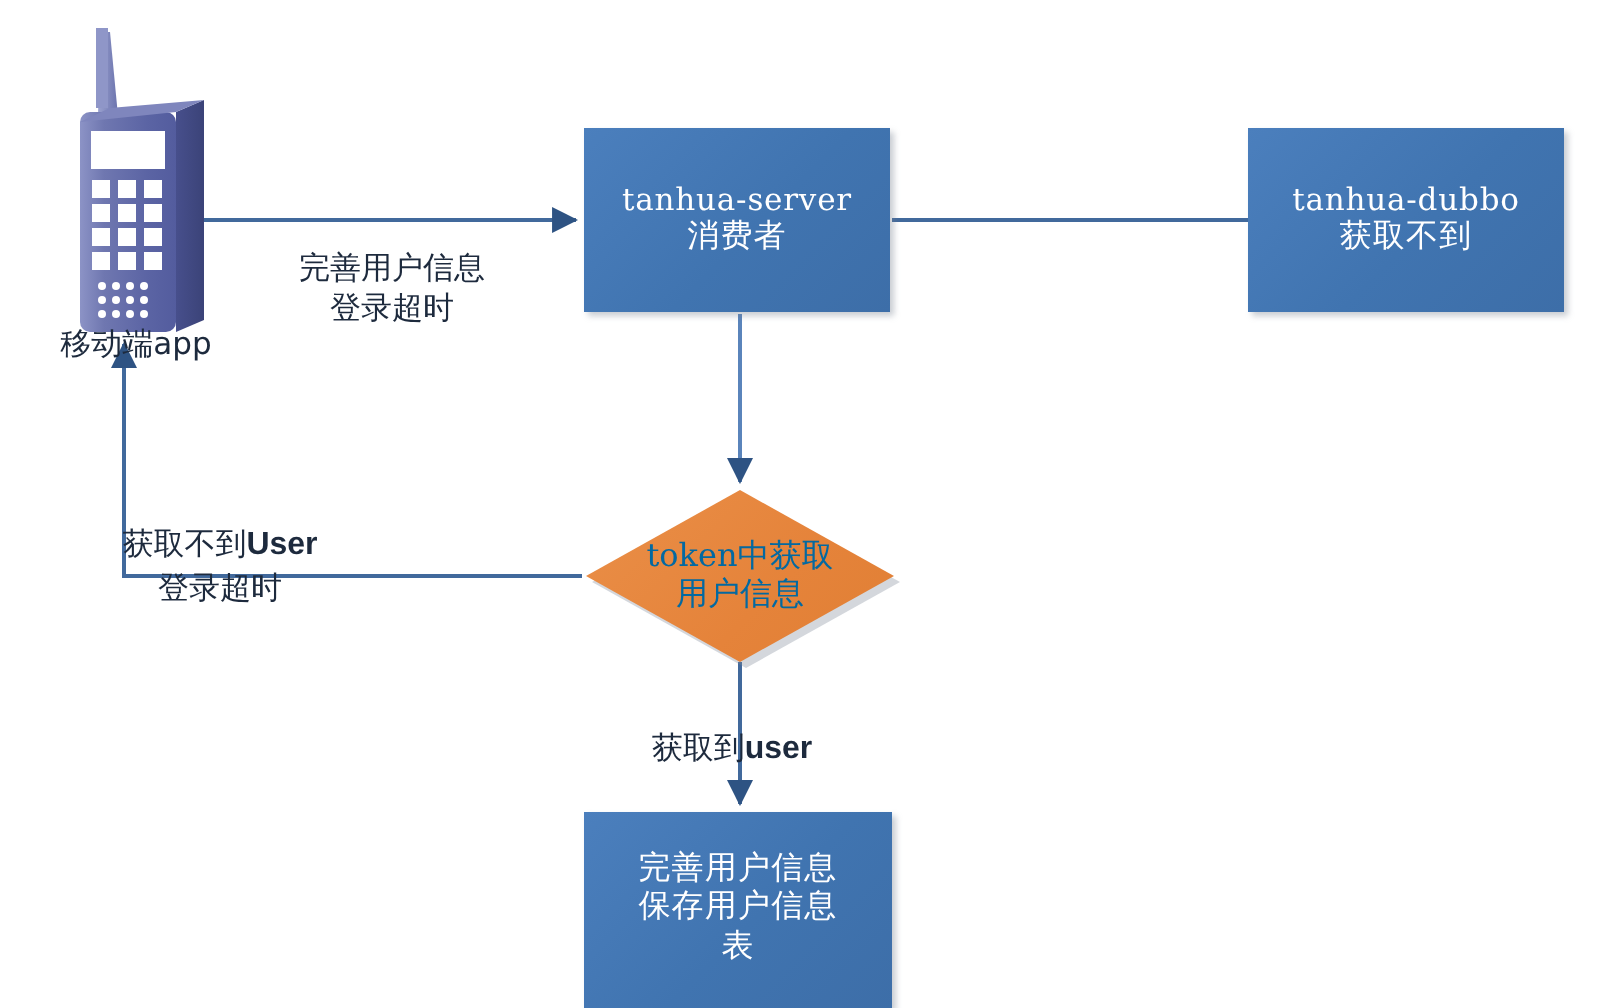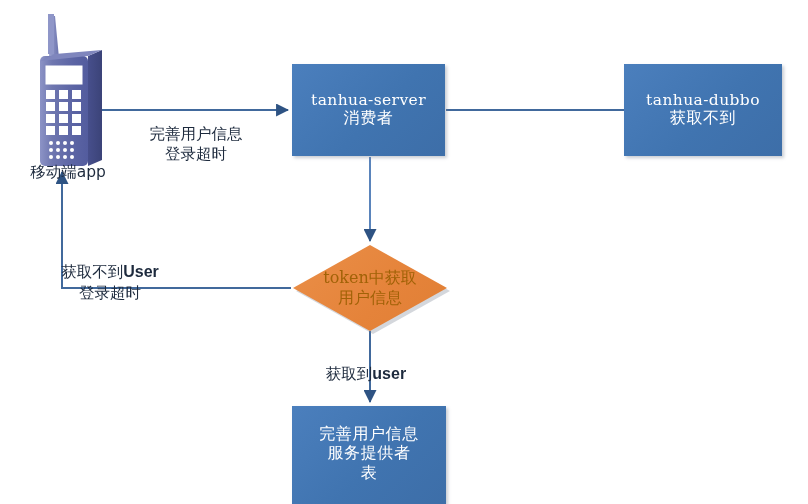--- a/index.html
+++ b/index.html
@@ -75,21 +75,21 @@
     background: rgba(125,133,148,0.33);
     clip-path: polygon(50% 0%, 100% 50%, 50% 100%, 0% 50%);
   }
   #node-decision .dlabel {
     position: absolute;
     left: -12px;
     right: -12px;
     top: 50%;
     transform: translateY(-50%);
     text-align: center;
-    color: #a16207;
+    color: #0369a1;
     line-height: 1.24;
     white-space: nowrap;
   }
   #node-decision .dlabel .l1 {
     font-family: "DejaVu Serif", "Liberation Serif", serif;
     font-size: 16px;
   }
   #node-decision .dlabel .l2 {
     font-family: Liberation Serif, serif;
     font-size: 16px;
@@ -223,21 +223,21 @@
     <div class="dshadow"></div>
     <div class="dshape"></div>
     <div class="dlabel">
       <div class="l1">token中获取</div>
       <div class="l2">用户信息</div>
     </div>
   </div>
 
   <div class="node node-box" id="node-save">
     <div class="ctxt">完善用户信息</div>
-    <div class="ctxt">服务提供者</div>
+    <div class="ctxt">保存用户信息</div>
     <div class="ctxt">表</div>
   </div>
 
   <div class="edge-label" id="lbl-request">
     <div>完善用户信息</div>
     <div>登录超时</div>
   </div>
 
   <div class="edge-label" id="lbl-gotuser">
     <div><span>获取到</span><span class="mix">user</span></div>

